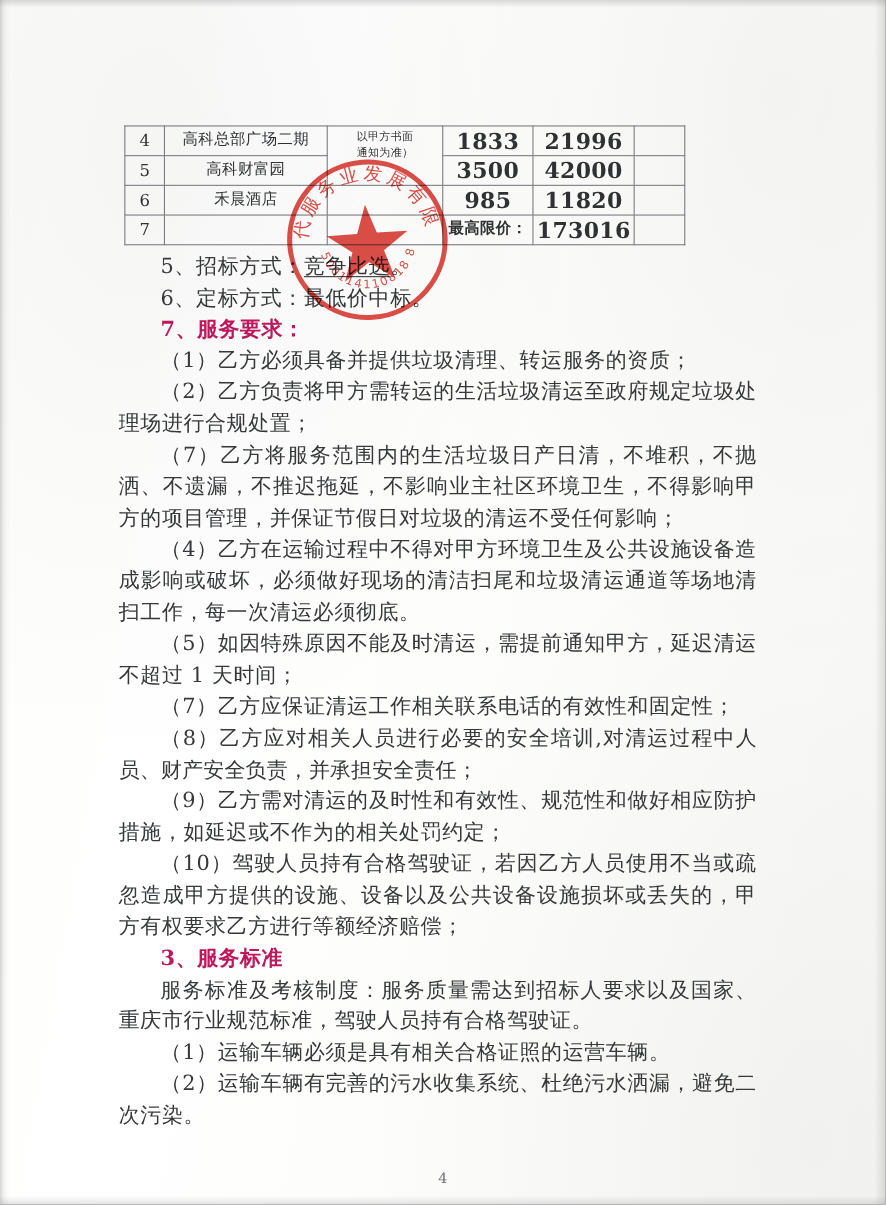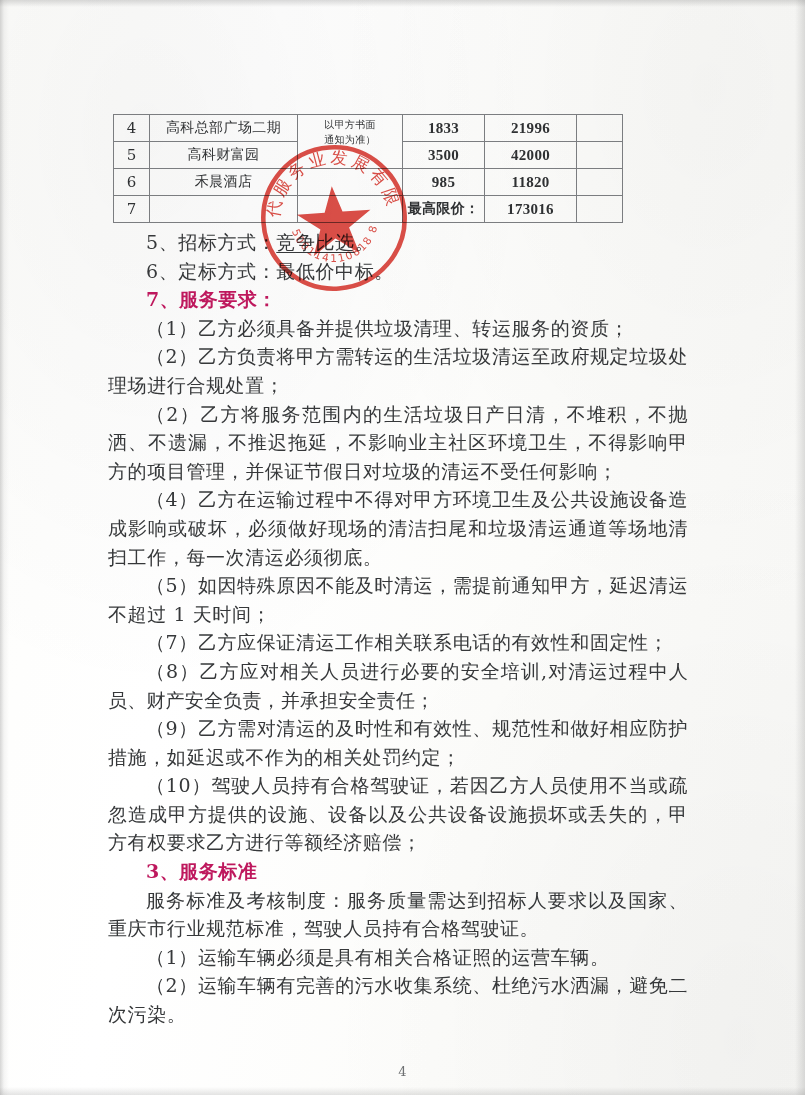--- a/index.html
+++ b/index.html
@@ -73,23 +73,22 @@
     color: #2f3133;
     font-family: "DejaVu Serif", "Liberation Serif", serif;
   }
   #quote-table td.cn {
     font-size: 14px;
     letter-spacing: 0.4px;
     margin-top: 24px;
   }
   #quote-table td.num {
     font-weight: 700;
-    font-size: 15px;
+    font-size: 20px;
     letter-spacing: 0.3px;
-    font-family: Liberation Serif, serif;
   }
   #quote-table td.idx {
     font-size: 15px;
     font-weight: 400;
   }
   #quote-table td.note {
     font-size: 10px;
     line-height: 1.45;
     letter-spacing: 0.3px;
     vertical-align: top;
@@ -221,21 +220,21 @@
   <div id="body-text">
 
     <p class="para indent"><span>5、招标方式：</span><span class="u">竞争比选</span><span>。</span></p>
 
     <p class="para indent">6、定标方式：最低价中标。</p>
 
     <p class="para heading">7、服务要求：</p>
 
     <p class="para indent">（1）乙方必须具备并提供垃圾清理、转运服务的资质；</p>
     <p class="para indent">（2）乙方负责将甲方需转运的生活垃圾清运至政府规定垃圾处理场进行合规处置；</p>
-    <p class="para indent">（2）乙方将服务范围内的生活垃圾日产日清，不堆积，不抛洒、不遗漏，不推迟拖延，不影响业主社区环境卫生，不得影响甲方的项目管理，并保证节假日对垃圾的清运不受任何影响；</p>
+    <p class="para indent">（7）乙方将服务范围内的生活垃圾日产日清，不堆积，不抛洒、不遗漏，不推迟拖延，不影响业主社区环境卫生，不得影响甲方的项目管理，并保证节假日对垃圾的清运不受任何影响；</p>
     <p class="para indent">（4）乙方在运输过程中不得对甲方环境卫生及公共设施设备造成影响或破坏，必须做好现场的清洁扫尾和垃圾清运通道等场地清扫工作，每一次清运必须彻底。</p>
     <p class="para indent">（5）如因特殊原因不能及时清运，需提前通知甲方，延迟清运不超过 1 天时间；</p>
     <p class="para indent">（7）乙方应保证清运工作相关联系电话的有效性和固定性；</p>
     <p class="para indent tight">（8）乙方应对相关人员进行必要的安全培训,对清运过程中人员、财产安全负责，并承担安全责任；</p>
     <p class="para indent">（9）乙方需对清运的及时性和有效性、规范性和做好相应防护措施，如延迟或不作为的相关处罚约定；</p>
     <p class="para indent">（10）驾驶人员持有合格驾驶证，若因乙方人员使用不当或疏忽造成甲方提供的设施、设备以及公共设备设施损坏或丢失的，甲方有权要求乙方进行等额经济赔偿；</p>
 
     <p class="para heading">3、服务标准</p>
 
     <p class="para indent">服务标准及考核制度：服务质量需达到招标人要求以及国家、重庆市行业规范标准，驾驶人员持有合格驾驶证。</p>

